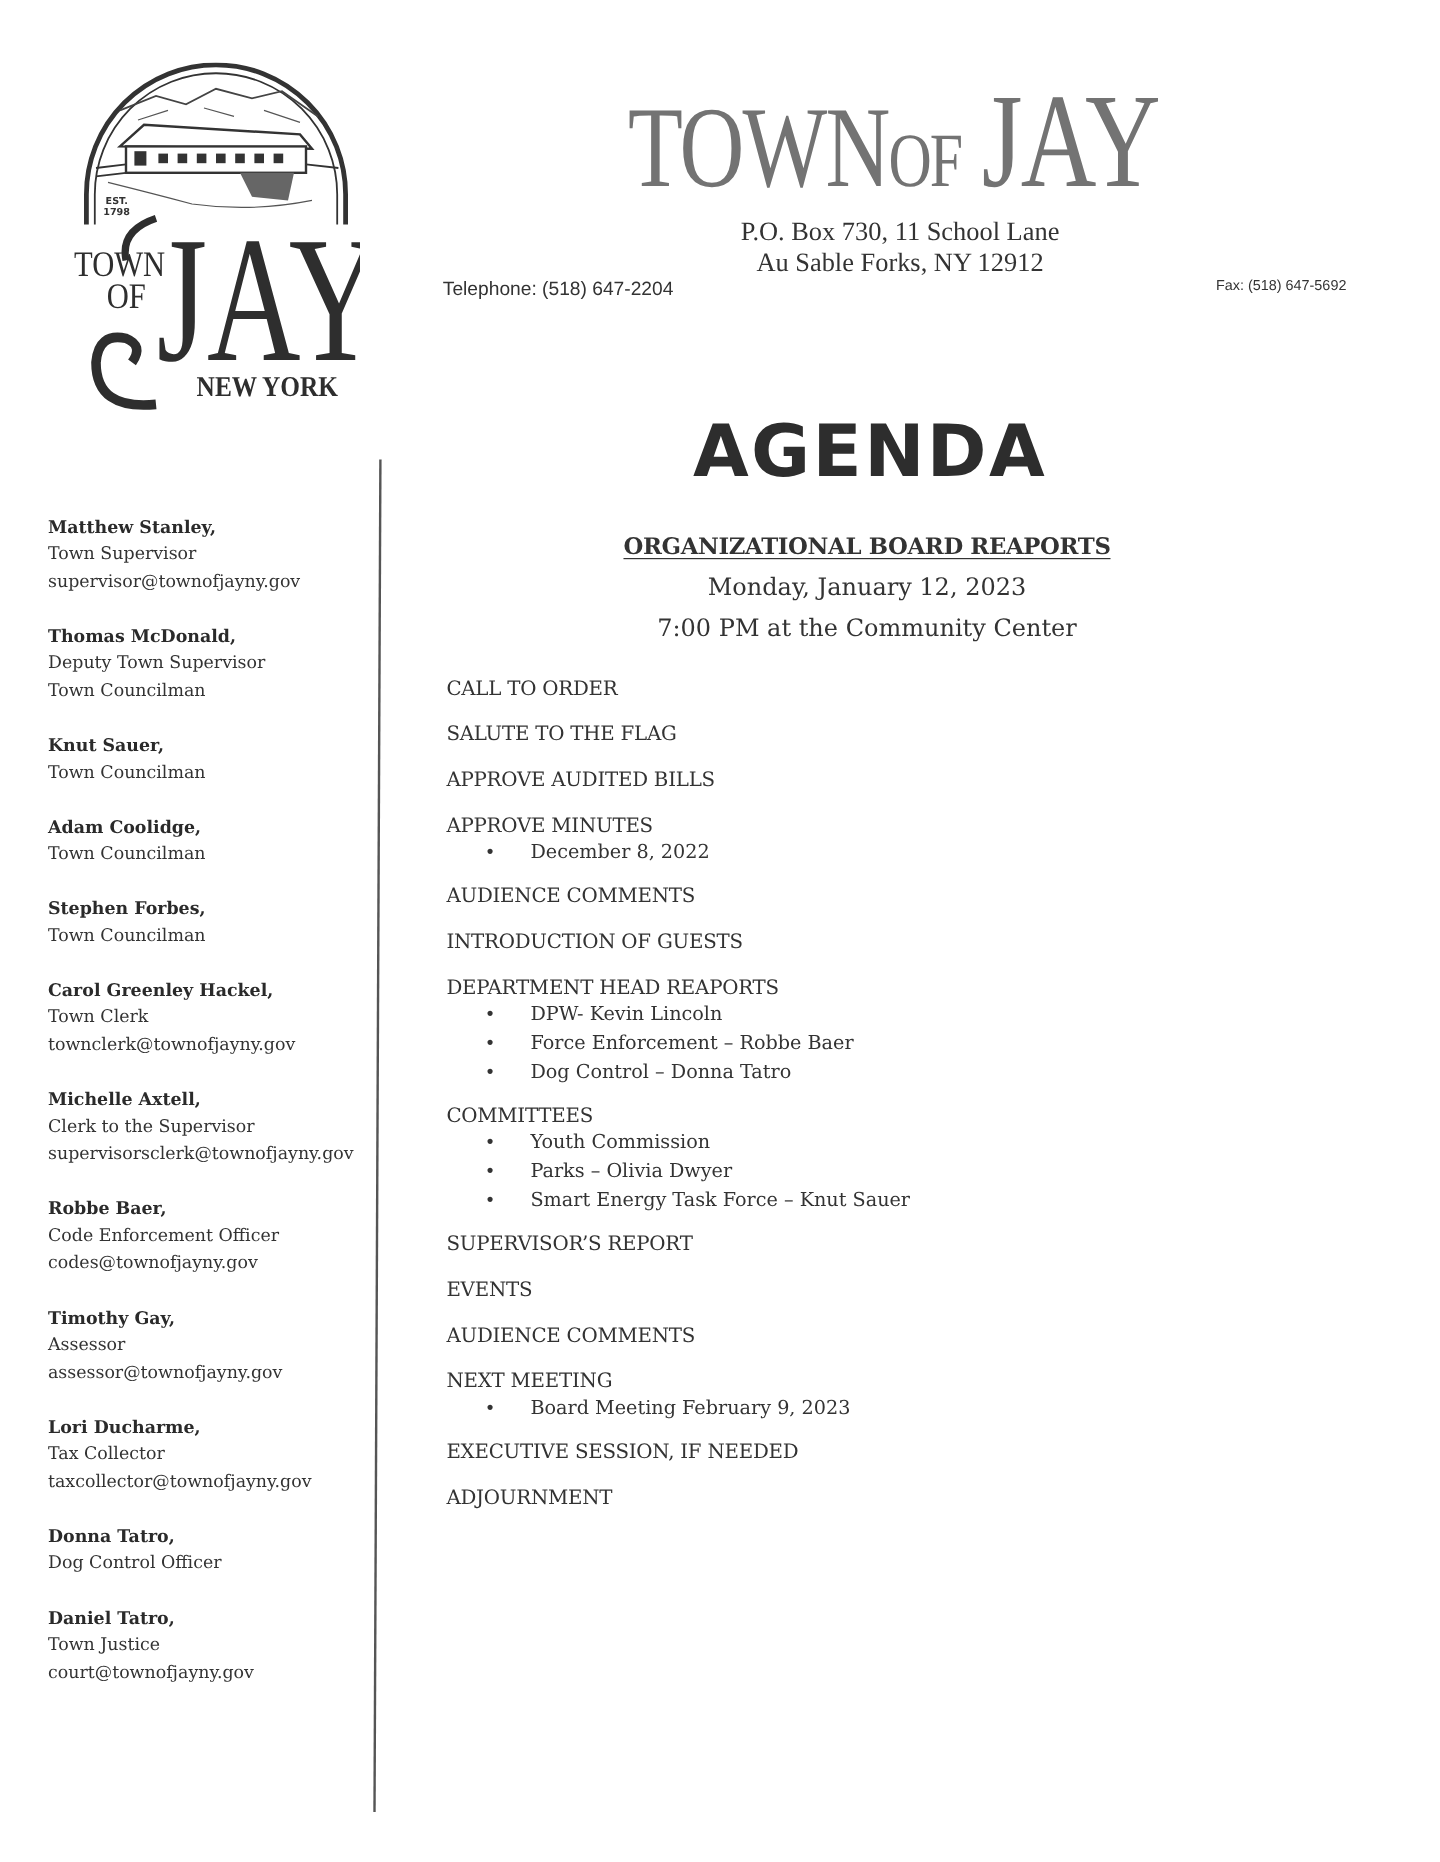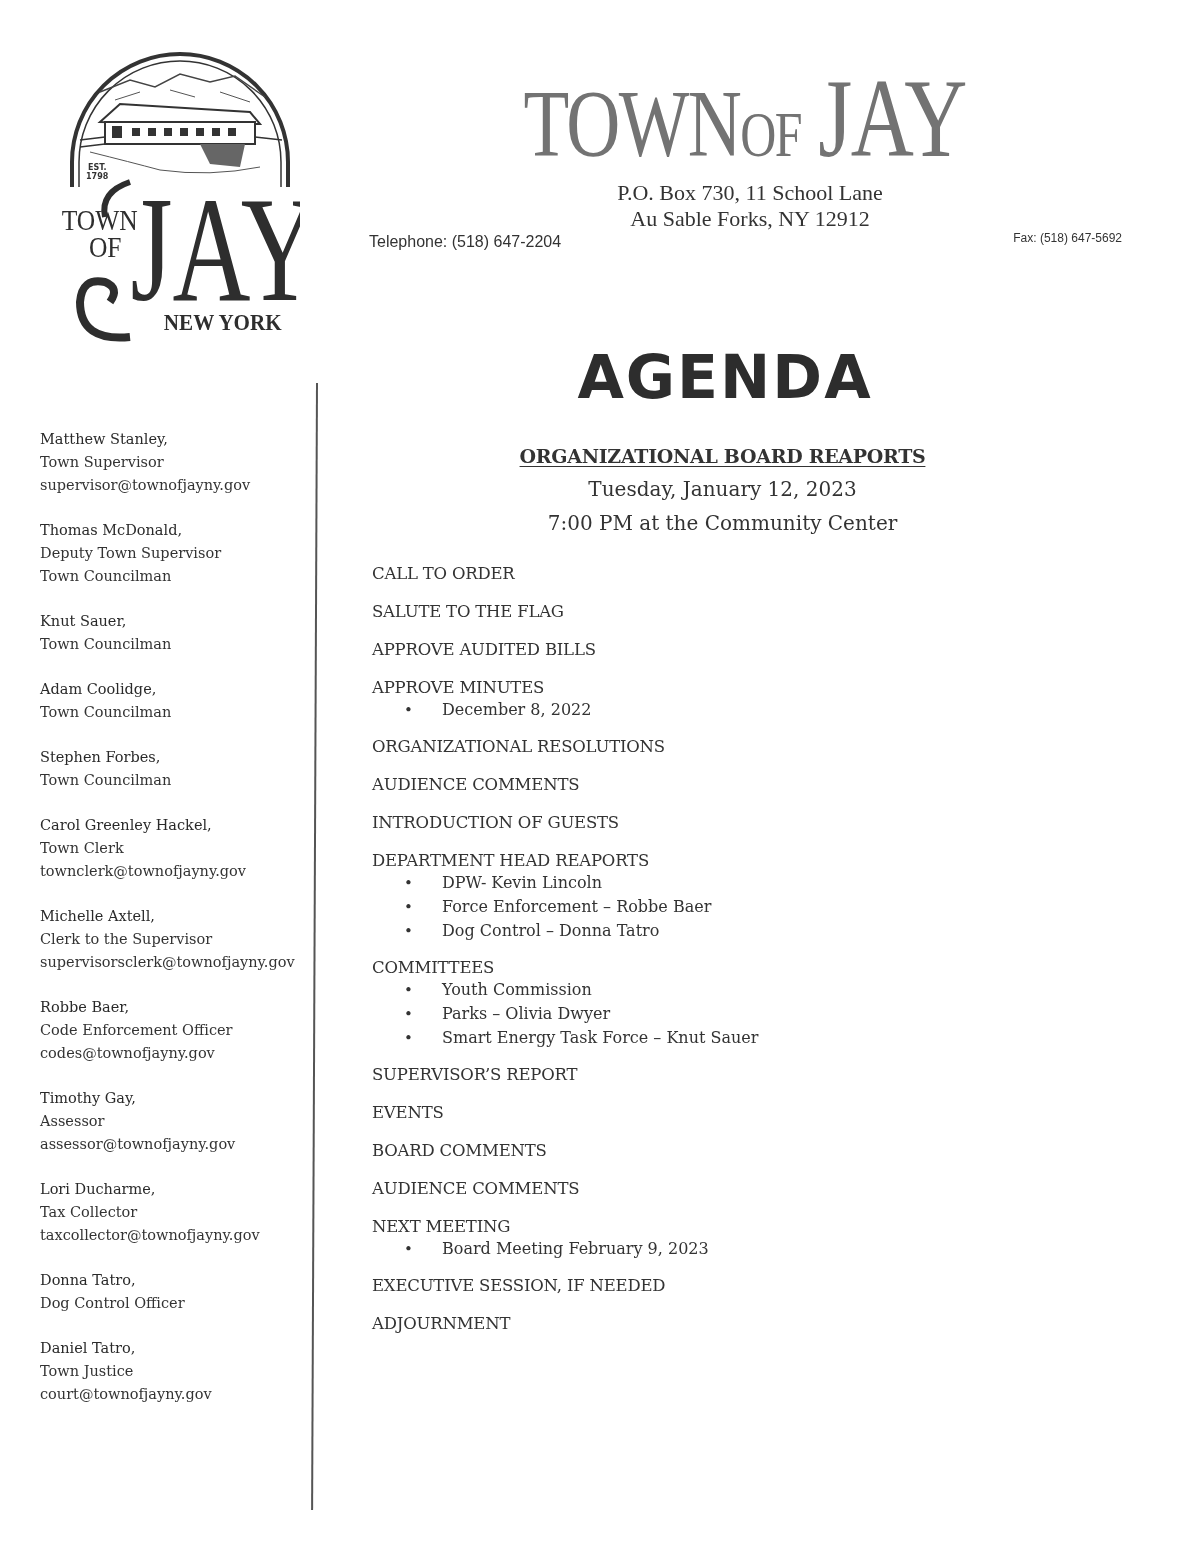--- a/index.html
+++ b/index.html
@@ -19,21 +19,21 @@
     font-family: "Liberation Serif", "DejaVu Serif", serif; font-size: 22px; line-height: 26px; color: #333; }
   .phone { position: absolute; left: 369px; top: 233px; font-size: 16px; color: #333; font-family: "Liberation Sans", "DejaVu Sans", sans-serif; }
   .fax { position: absolute; right: 78px; top: 231px; font-size: 12px; color: #333; font-family: "Liberation Sans", "DejaVu Sans", sans-serif; }
 
   
   .vrule { position: absolute; left: 316px; top: 383px; width: 2px; height: 1127px; background: #555; transform: rotate(0.25deg); transform-origin: top; }
 
   
   .sidebar { position: absolute; left: 40px; top: 428px; width: 270px; font-family: "DejaVu Serif", "Liberation Serif", serif; font-size: 14.5px; line-height: 23px; color: #333; }
   .person { margin-bottom: 22px; }
-  .person .name { font-weight: normal; color: #2a2a2a; }
+  .person .name { font-weight: bold; color: #2a2a2a; }
 
   
   .agenda-title { position: absolute; left: 470px; top: 342px; width: 510px; text-align: center;
     font-family: "DejaVu Sans", "Liberation Sans", sans-serif; font-weight: bold; font-size: 60px; letter-spacing: 2px; color: #2d2d2d; }
   .meeting-head { position: absolute; left: 470px; top: 440px; width: 505px; text-align: center; font-family: "DejaVu Serif", "Liberation Serif", serif; color: #333; }
   .meeting-head .mtitle { font-weight: bold; font-size: 19px; text-decoration: underline; text-underline-offset: 3px; display: block; line-height: 32px; letter-spacing: -0.3px; }
   .meeting-head .mdate, .meeting-head .mtime { font-size: 20px; display: block; line-height: 34px; }
 
   .items { position: absolute; left: 372px; top: 560px; width: 700px; font-family: "DejaVu Serif", "Liberation Serif", serif; font-size: 16.5px; color: #333; }
   .item { margin-bottom: 11px; }
@@ -150,42 +150,39 @@
     <div class="person">
       <div class="name">Daniel Tatro,</div>
       <div>Town Justice</div>
       <div>court@townofjayny.gov</div>
     </div>
   </div>
 
 <div class="agenda-title">AGENDA</div>
 <div class="meeting-head">
   <span class="mtitle">ORGANIZATIONAL BOARD REAPORTS</span>
-  <span class="mdate">Tuesday, January 12, 2023</span>
+  <span class="mdate">Monday, January 12, 2023</span>
   <span class="mtime">7:00 PM at the Community Center</span>
 </div>
 
 <div class="items" id="items">
     <div class="item">
       <span class="label">CALL TO ORDER</span>
     </div>
     <div class="item">
       <span class="label">SALUTE TO THE FLAG</span>
     </div>
     <div class="item">
       <span class="label">APPROVE AUDITED BILLS</span>
     </div>
     <div class="item">
       <span class="label">APPROVE MINUTES</span>
       <ul class="sub">
         <li>December 8, 2022</li>
       </ul>
-    </div>
-    <div class="item">
-      <span class="label">ORGANIZATIONAL RESOLUTIONS</span>
     </div>
     <div class="item">
       <span class="label">AUDIENCE COMMENTS</span>
     </div>
     <div class="item">
       <span class="label">INTRODUCTION OF GUESTS</span>
     </div>
     <div class="item">
       <span class="label">DEPARTMENT HEAD REAPORTS</span>
       <ul class="sub">
@@ -202,23 +199,20 @@
         <li>Smart Energy Task Force – Knut Sauer</li>
       </ul>
     </div>
     <div class="item">
       <span class="label">SUPERVISOR’S REPORT</span>
     </div>
     <div class="item">
       <span class="label">EVENTS</span>
     </div>
     <div class="item">
-      <span class="label">BOARD COMMENTS</span>
-    </div>
-    <div class="item">
       <span class="label">AUDIENCE COMMENTS</span>
     </div>
     <div class="item">
       <span class="label">NEXT MEETING</span>
       <ul class="sub">
         <li>Board Meeting February 9, 2023</li>
       </ul>
     </div>
     <div class="item">
       <span class="label">EXECUTIVE SESSION, IF NEEDED</span>

